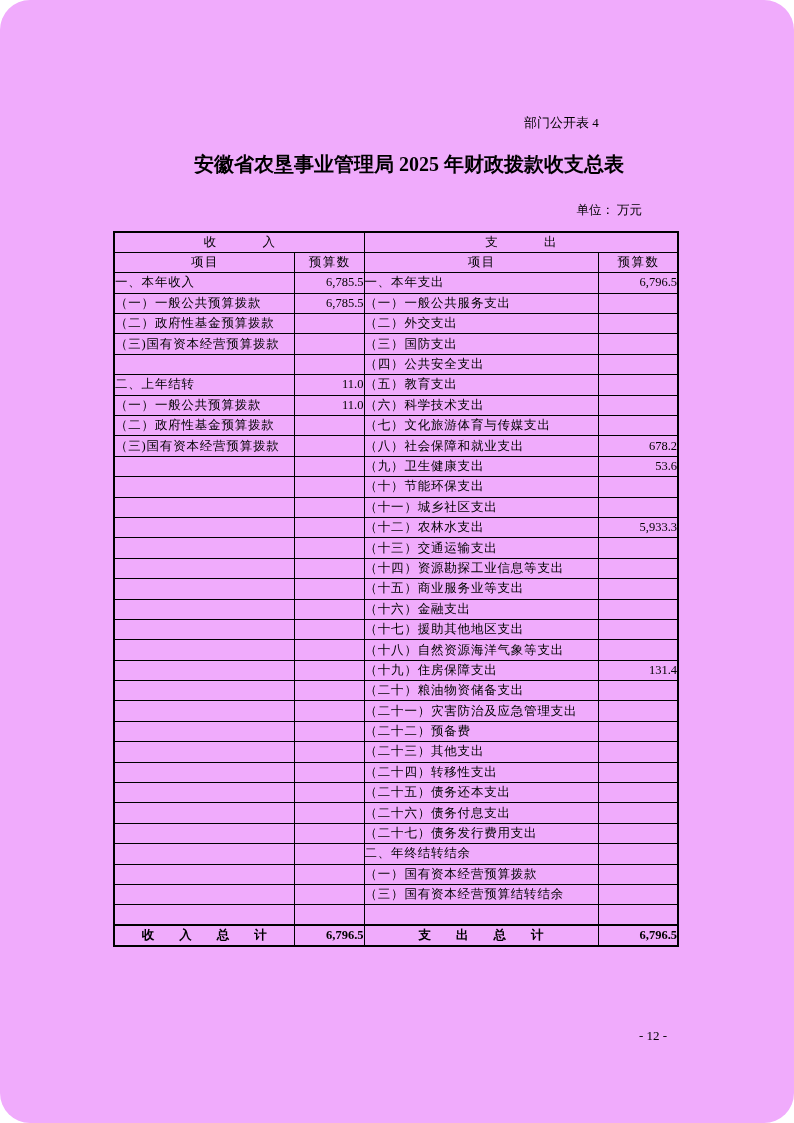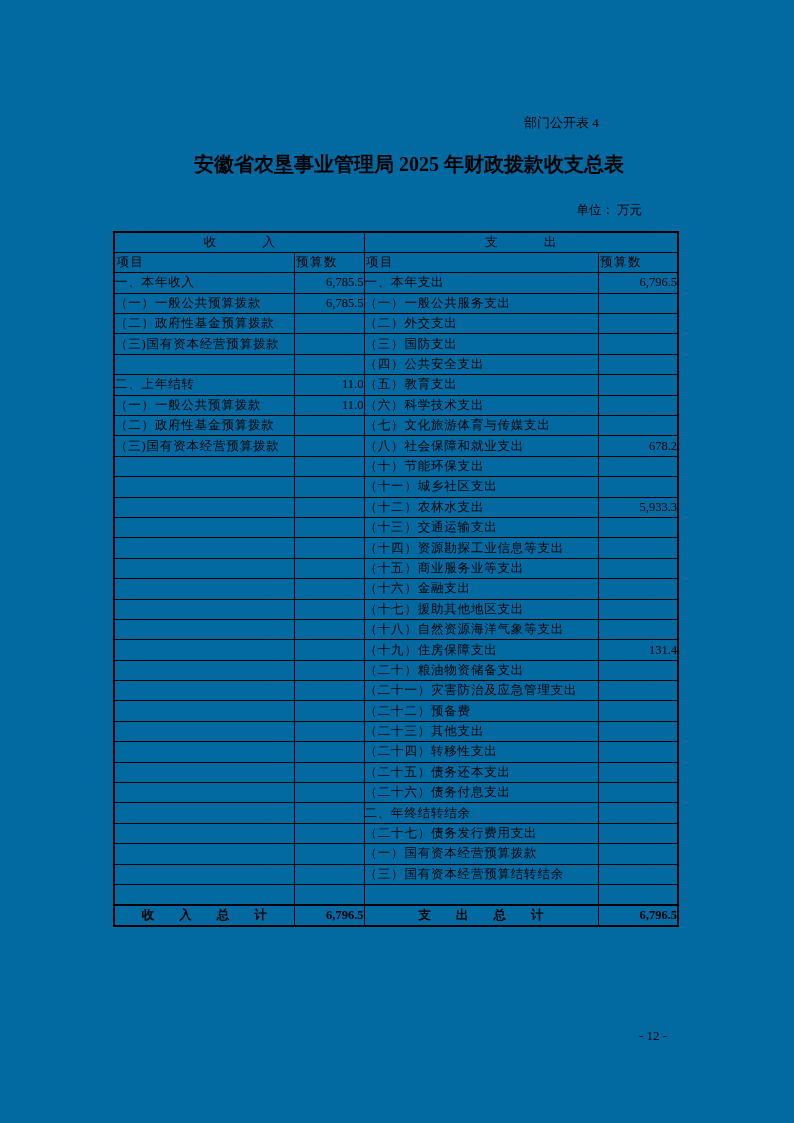--- a/index.html
+++ b/index.html
@@ -2,24 +2,25 @@
 <html><head>
 <meta charset="utf-8">
 <style>
   * { margin: 0; padding: 0; box-sizing: border-box; }
   html, body { background: #ffffff; }
   .page {
     position: relative;
     width: 794px;
     height: 1123px;
     margin: 0 auto;
-    background: #0369a1;
+    background: #f0abfc;
     color: #000000;
     font-family: "Liberation Serif", "DejaVu Serif", serif;
     overflow: hidden;
+    border-radius: 30px;
   }
   .corner-label {
     position: absolute;
     top: 114px;
     left: 524px;
     font-size: 13px;
     white-space: pre;
   }
   .doc-title {
     position: absolute;
@@ -67,21 +68,21 @@
     height: 25px;
     font-weight: bold;
     font-size: 13.5px;
     text-align: center;
     letter-spacing: 3.7em;
     text-indent: 3.7em;
   }
   th.sub {
     height: 20px;
     font-weight: bold;
-    text-align: left;
+    text-align: center;
     letter-spacing: 1.5px;
     text-indent: 1.5px;
   }
   td.item {
     text-align: left;
     padding-left: 5px;
     padding-right: 3px;
     letter-spacing: 0.8px;
   }
   td.val {
@@ -185,20 +186,26 @@
         </tr>
         <tr>
           <td class="item">（三)国有资本经营预算拨款</td>
           <td class="val"></td>
           <td class="item">（八）社会保障和就业支出</td>
           <td class="val">678.2</td>
         </tr>
         <tr>
           <td class="item"></td>
           <td class="val"></td>
+          <td class="item">（九）卫生健康支出</td>
+          <td class="val">53.6</td>
+        </tr>
+        <tr>
+          <td class="item"></td>
+          <td class="val"></td>
           <td class="item">（十）节能环保支出</td>
           <td class="val"></td>
         </tr>
         <tr>
           <td class="item"></td>
           <td class="val"></td>
           <td class="item">（十一）城乡社区支出</td>
           <td class="val"></td>
         </tr>
         <tr>
@@ -287,27 +294,27 @@
         </tr>
         <tr>
           <td class="item"></td>
           <td class="val"></td>
           <td class="item">（二十六）债务付息支出</td>
           <td class="val"></td>
         </tr>
         <tr>
           <td class="item"></td>
           <td class="val"></td>
+          <td class="item">（二十七）债务发行费用支出</td>
+          <td class="val"></td>
+        </tr>
+        <tr>
+          <td class="item"></td>
+          <td class="val"></td>
           <td class="item">二、年终结转结余</td>
-          <td class="val"></td>
-        </tr>
-        <tr>
-          <td class="item"></td>
-          <td class="val"></td>
-          <td class="item">（二十七）债务发行费用支出</td>
           <td class="val"></td>
         </tr>
         <tr>
           <td class="item"></td>
           <td class="val"></td>
           <td class="item">（一）国有资本经营预算拨款</td>
           <td class="val"></td>
         </tr>
         <tr>
           <td class="item"></td>

